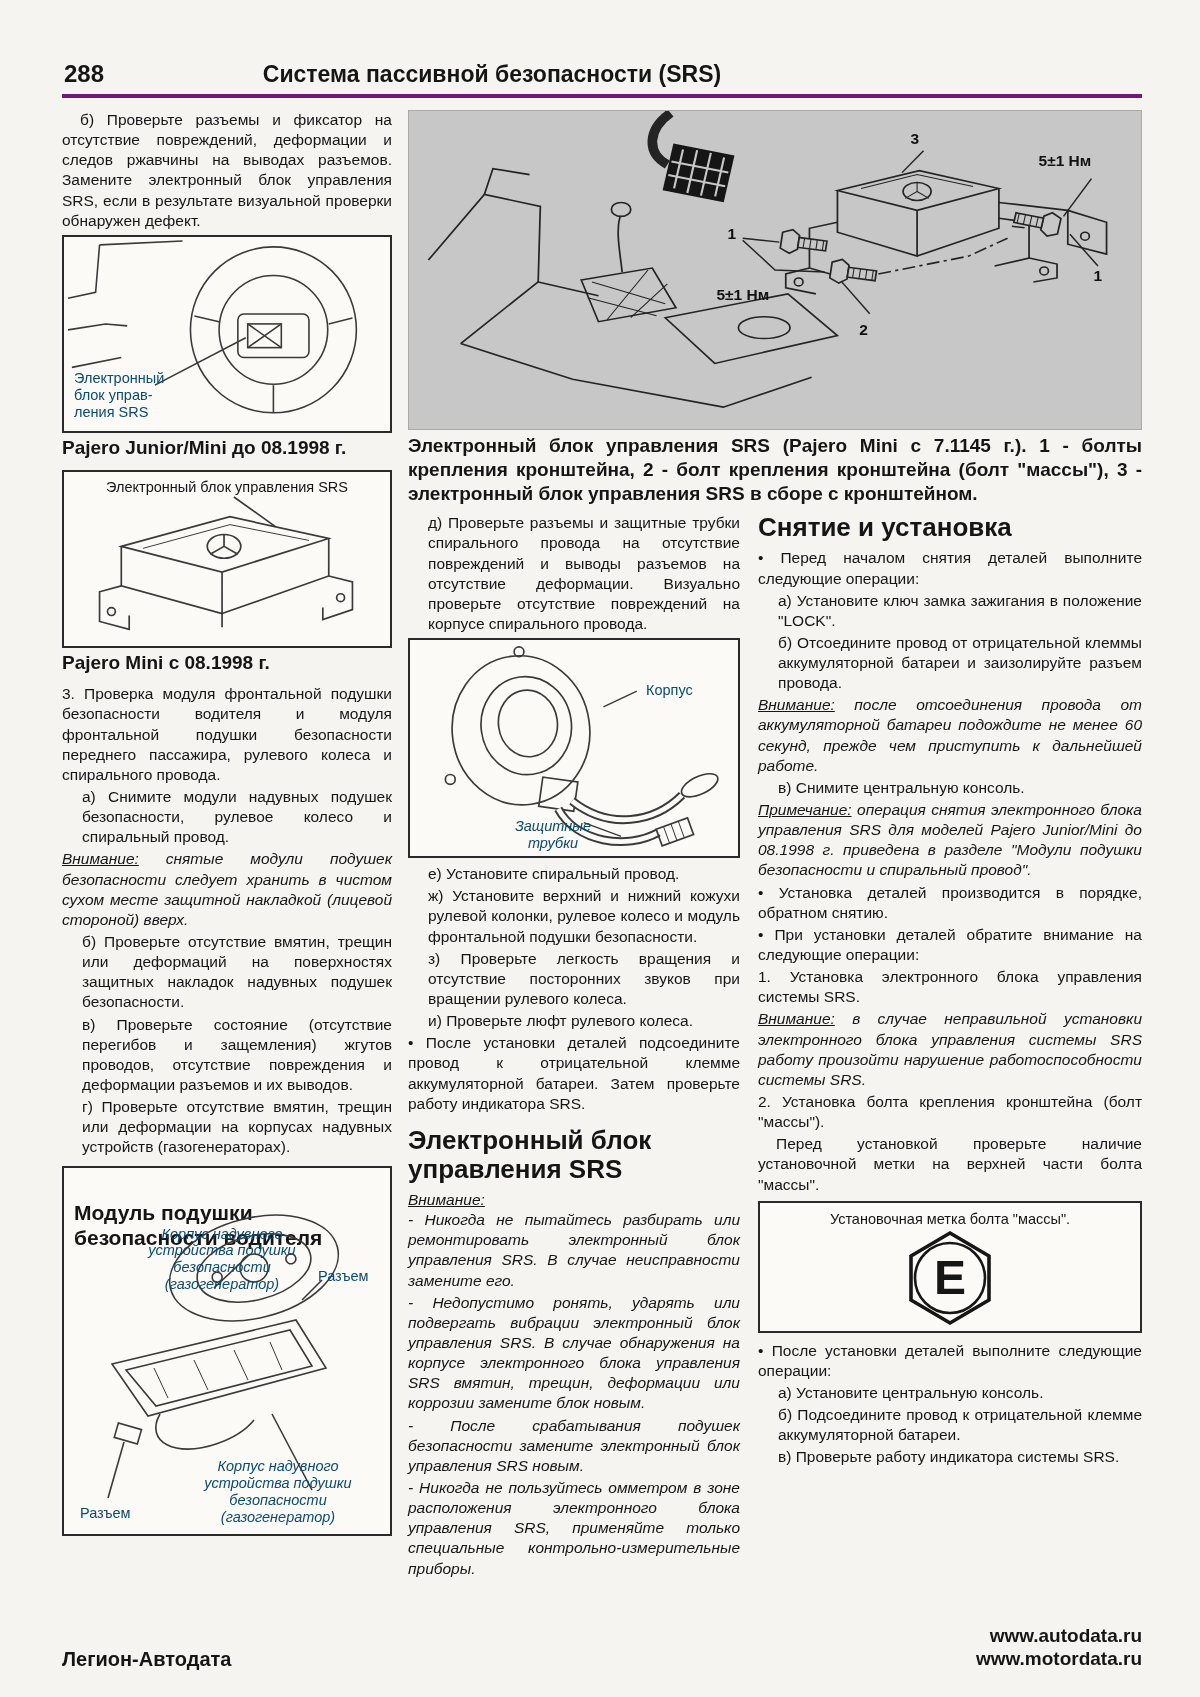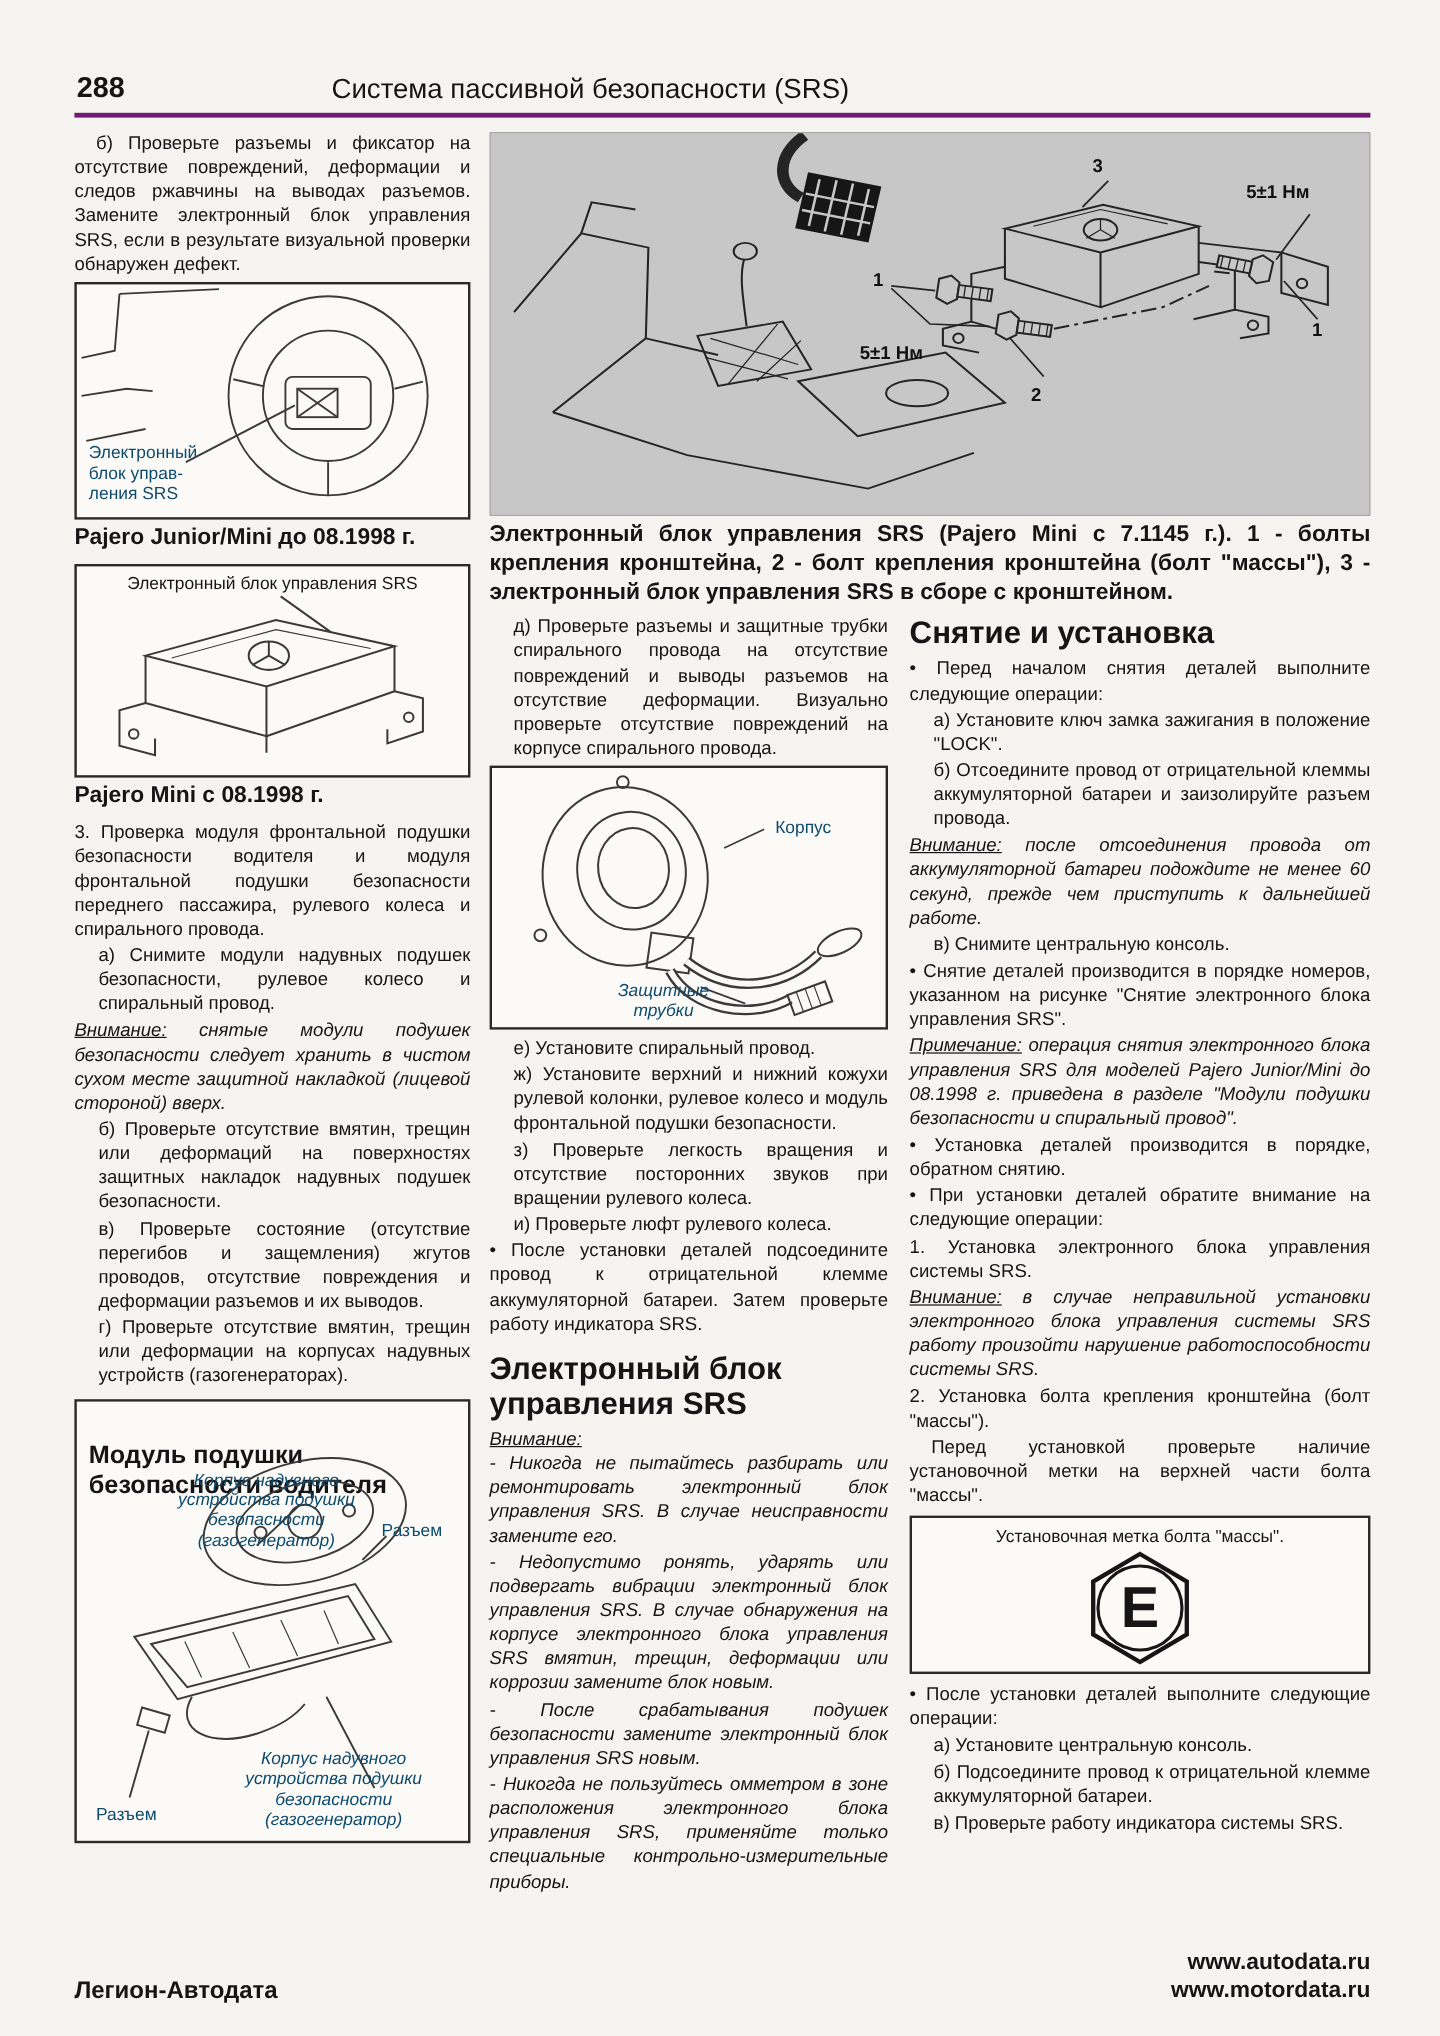--- a/index.html
+++ b/index.html
@@ -2,21 +2,21 @@
 <html><head>
 <meta charset="utf-8">
 <style>
   html,body{margin:0;padding:0;background:#777;}
   .page{width:1200px;height:1697px;background:#f5f4f1;position:relative;box-sizing:border-box;
         padding:52px 58px 30px 62px;overflow:hidden;color:#151515;
         font-family:"Liberation Sans",sans-serif;}
   
   .hdr{position:relative;border-bottom:4px solid #701a75;padding-bottom:8px;height:34px;}
   .pagenum{font-size:24px;font-weight:bold;position:absolute;left:2px;bottom:6px;}
-  .title{position:absolute;left:0;right:220px;bottom:6px;text-align:center;font-size:23px;font-weight:normal;margin:0;}
+  .title{position:absolute;left:0;right:220px;bottom:6px;text-align:center;font-size:23px;font-weight:bold;margin:0;}
   
   .content{display:flex;gap:16px;margin-top:12px;}
   .col-left{width:330px;flex:none;}
   .right-area{flex:1;min-width:0;}
   .twocols{display:flex;gap:18px;margin-top:4px;}
   .col-mid{width:332px;flex:none;}
   .col-rt{flex:1;min-width:0;}
   
   .p{margin:0 0 2px;font-size:15.5px;line-height:1.3;text-align:justify;}
   .indent{text-indent:18px;}
@@ -272,21 +272,20 @@
         <div class="col-rt">
           <h2 class="h2" style="margin-top:0;">Снятие и установка</h2>
           <p class="p">• Перед началом снятия деталей выполните следующие операции:</p>
           <p class="p sub">а) Установите ключ замка зажигания в положение "LOCK".</p>
           <p class="p sub">б) Отсоедините провод от отрицательной клеммы аккумуляторной батареи и заизолируйте разъем провода.</p>
           <p class="p it">
             <span class="warn-label">Внимание:</span>
             <span>после отсоединения провода от аккумуляторной батареи подождите не менее 60 секунд, прежде чем приступить к дальнейшей работе.</span>
           </p>
           <p class="p sub">в) Снимите центральную консоль.</p>
-          <p class="p">• Снятие деталей производится в порядке номеров, указанном на рисунке "Снятие электронного блока управления SRS".</p>
           <p class="p it">
             <span class="warn-label">Примечание:</span>
             <span>операция снятия электронного блока управления SRS для моделей Pajero Junior/Mini до 08.1998 г. приведена в разделе "Модули подушки безопасности и спиральный провод".</span>
           </p>
           <p class="p">• Установка деталей производится в порядке, обратном снятию.</p>
           <p class="p">• При установки деталей обратите внимание на следующие операции:</p>
           <p class="p">1. Установка электронного блока управления системы SRS.</p>
           <p class="p it">
             <span class="warn-label">Внимание:</span>
             <span>в случае неправильной установки электронного блока управления системы SRS работу произойти нарушение работоспособности системы SRS.</span>

